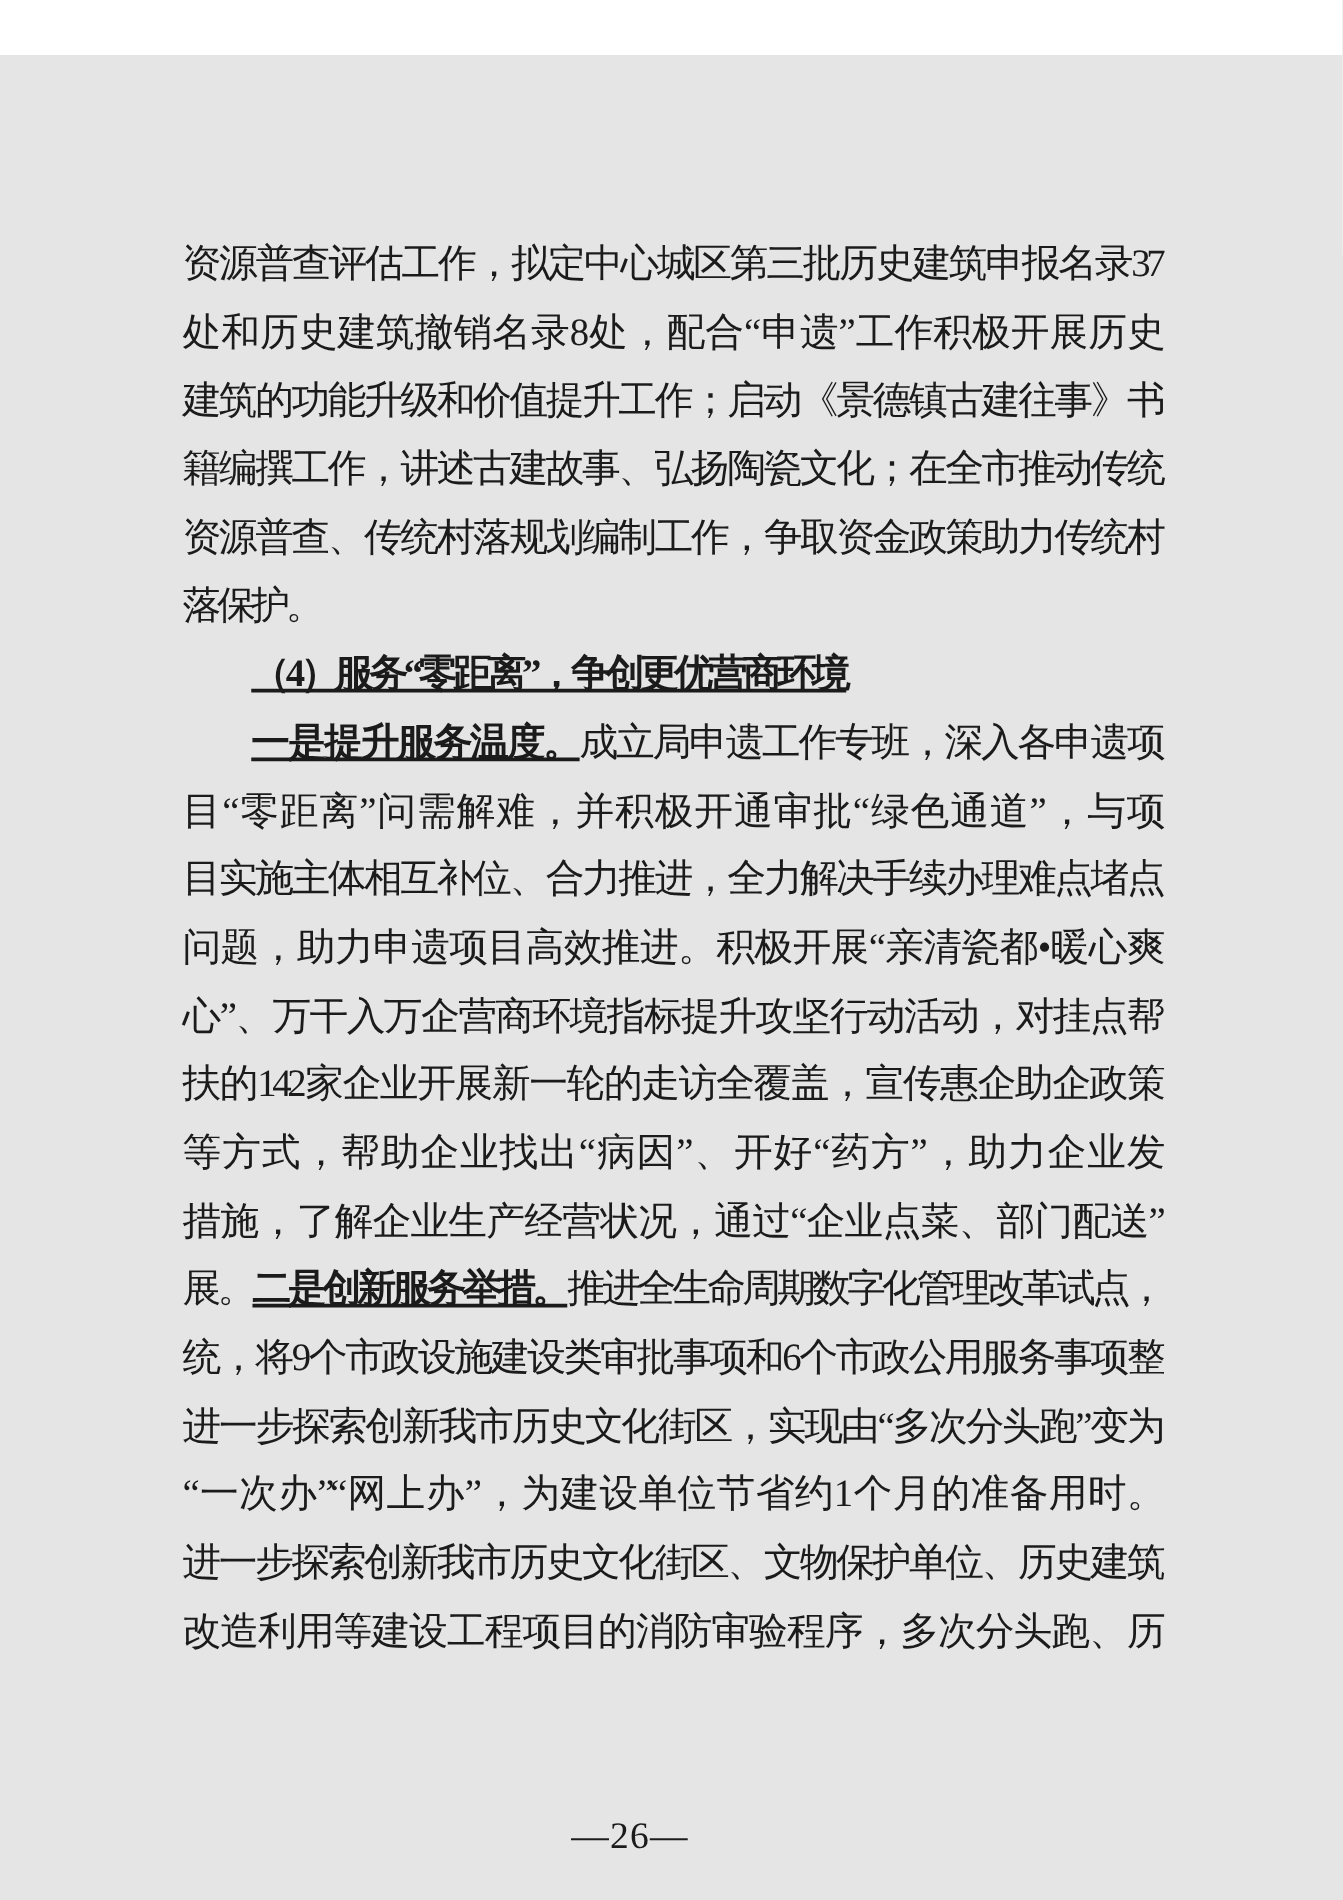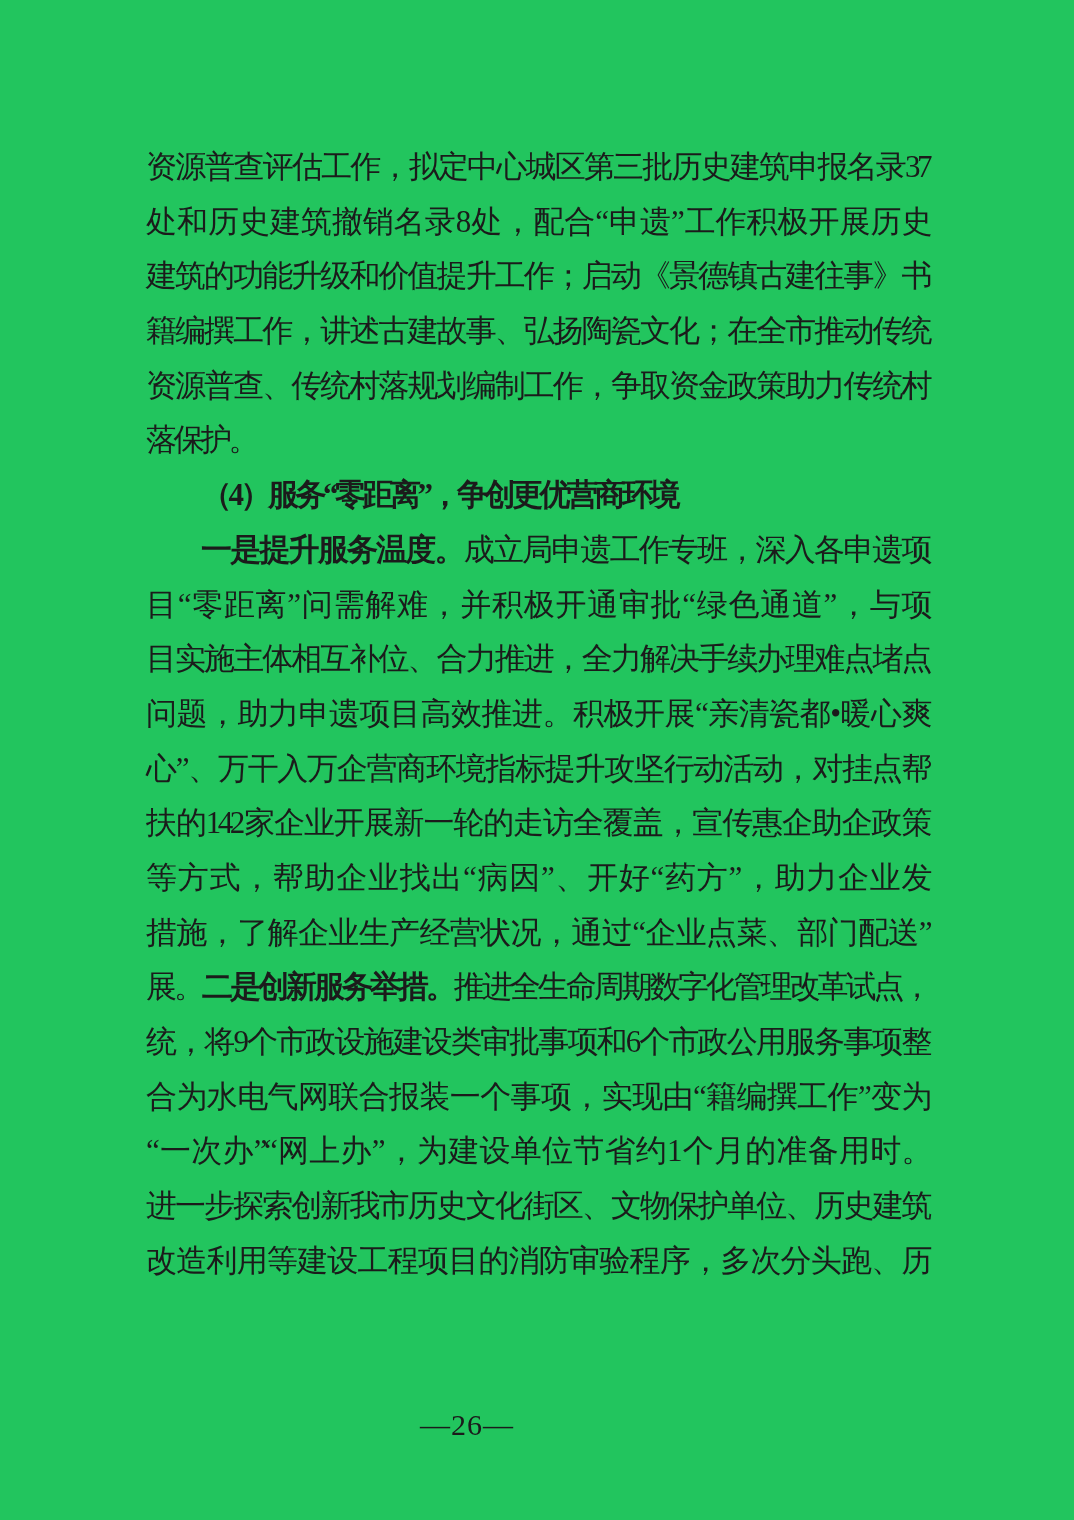--- a/index.html
+++ b/index.html
@@ -4,21 +4,21 @@
 <style>
   html, body { margin: 0; padding: 0; }
   body {
     width: 1074px; height: 1520px;
     background: #ffffff;
     position: relative;
     font-family: "Liberation Serif", "DejaVu Serif", serif;
     color: #1b1b1b;
     overflow: hidden;
   }
-  .page { position: absolute; inset: 0; background: #22c55e; }
+  .page { position: absolute; inset: 0; background: #e5e5e5; margin-top: 44px; }
   .text-block {
     position: absolute;
     left: 146px; top: 140px;
     width: 783px;
   }
   .line {
     font-size: 31px;
     line-height: 54.7px;
     height: 54.7px;
     letter-spacing: -3.5px;
@@ -28,26 +28,27 @@
     word-break: keep-all;
     white-space: nowrap;
     overflow: visible;
   }
   .line.no-just {
     text-align: center;
     text-align-last: left;
   }
   .line.indent { text-indent: 55px; }
   .seg { }
-  .seg.b { font-weight: 700; }
+  .seg.b { font-weight: 700; text-decoration: underline; }
   .footer {
     position: absolute;
     top: 1408px; left: 0;
     width: 934px;
     text-align: center;
+    padding-left: 37px;
   }
   .footer span {
     font-size: 30px;
     letter-spacing: 1px;
     color: #1b1b1b;
   }
 </style>
 </head>
 <body>
 
@@ -63,21 +64,21 @@
       <div class="line indent"><span class="seg b">一是提升服务温度。</span><span class="seg">成立局申遗工作专班，深入各申遗项</span></div>
       <div class="line"><span class="seg">目“零距离”问需解难，并积极开通审批“绿色通道”，与项</span></div>
       <div class="line"><span class="seg">目实施主体相互补位、合力推进，全力解决手续办理难点堵点</span></div>
       <div class="line"><span class="seg">问题，助力申遗项目高效推进。积极开展“亲清瓷都•暖心爽</span></div>
       <div class="line"><span class="seg">心”、万干入万企营商环境指标提升攻坚行动活动，对挂点帮</span></div>
       <div class="line"><span class="seg">扶的142家企业开展新一轮的走访全覆盖，宣传惠企助企政策</span></div>
       <div class="line"><span class="seg">等方式，帮助企业找出“病因”、开好“药方”，助力企业发</span></div>
       <div class="line"><span class="seg">措施，了解企业生产经营状况，通过“企业点菜、部门配送”</span></div>
       <div class="line"><span class="seg">展。</span><span class="seg b">二是创新服务举措。</span><span class="seg">推进全生命周期数字化管理改革试点，</span></div>
       <div class="line"><span class="seg">统，将9个市政设施建设类审批事项和6个市政公用服务事项整</span></div>
-      <div class="line"><span class="seg">合为水电气网联合报装一个事项，实现由“籍编撰工作”变为</span></div>
+      <div class="line"><span class="seg">进一步探索创新我市历史文化街区，实现由“多次分头跑”变为</span></div>
       <div class="line"><span class="seg">“一次办”“网上办”，为建设单位节省约1个月的准备用时。</span></div>
       <div class="line"><span class="seg">进一步探索创新我市历史文化街区、文物保护单位、历史建筑</span></div>
       <div class="line"><span class="seg">改造利用等建设工程项目的消防审验程序，多次分头跑、历</span></div>
     </main>
   <footer class="footer">
     <span>—26—</span>
   </footer>
 </div>
 
 </body></html>

